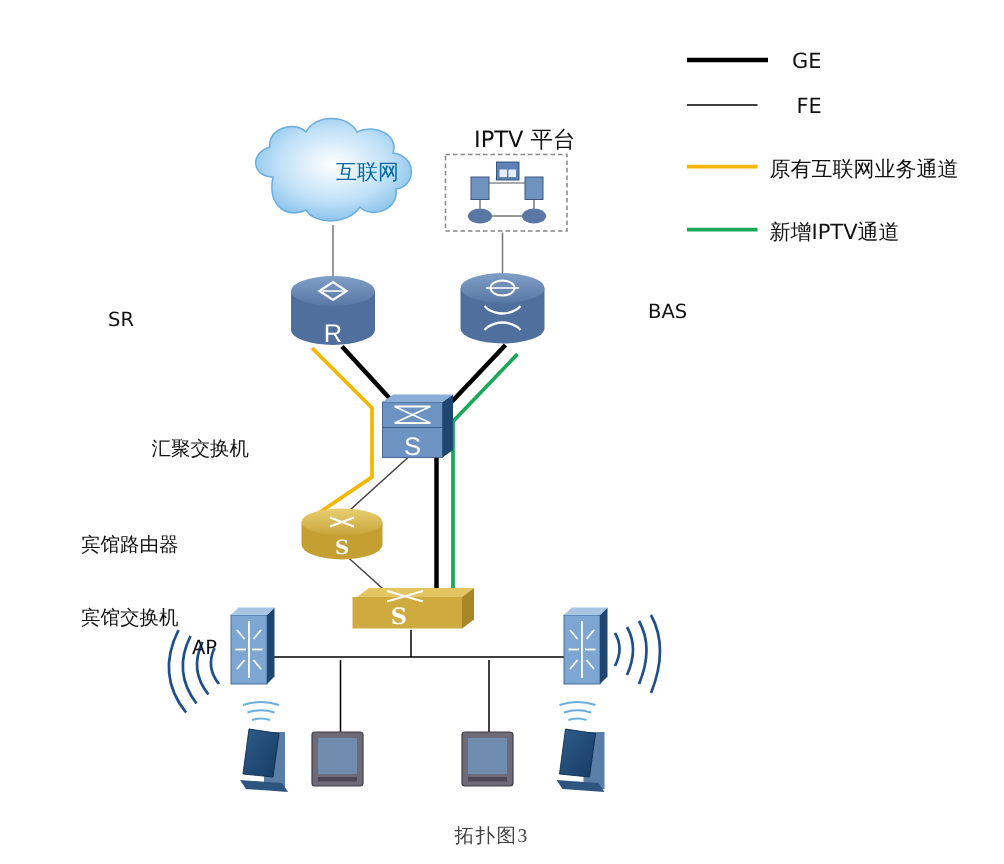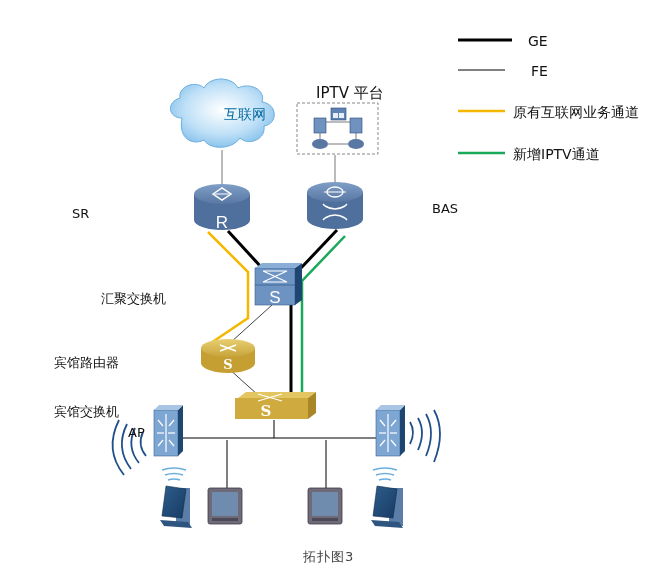--- a/index.html
+++ b/index.html
@@ -1,21 +1,21 @@
 <!DOCTYPE html>
 <html><head>
 <meta charset="utf-8">
 <style>
   html, body { margin: 0; padding: 0; background: #ffffff; }
   body { width: 669px; height: 576px; position: relative; overflow: hidden;
          font-family: "DejaVu Sans", "Liberation Sans", sans-serif; }
   #diagram { position: absolute; left: 0; top: 0; }
   .lbl { position: absolute; font-size: 13px; color: #111; white-space: nowrap; }
   .legend-text { position: absolute; font-size: 14px; color: #111; white-space: nowrap; }
-  .caption { position: absolute; font-size: 13px; color: #444; letter-spacing: 1px; }
+  .caption { position: absolute; font-size: 13px; color: #444; letter-spacing: 1px; font-family: Liberation Serif, serif; }
   .platform-title { position: absolute; font-size: 15px; color: #111; white-space: nowrap; }
   .cloud-text { position: absolute; font-size: 14px; color: #0369a1; margin-left: 28px; }
 </style>
 </head>
 <body>
 
 <svg id="diagram" width="669" height="576" viewBox="0 0 669 576">
   <defs>
     <radialGradient id="cloudGrad" cx="50%" cy="45%" r="60%">
       <stop offset="0%" stop-color="#ffffff"></stop>

